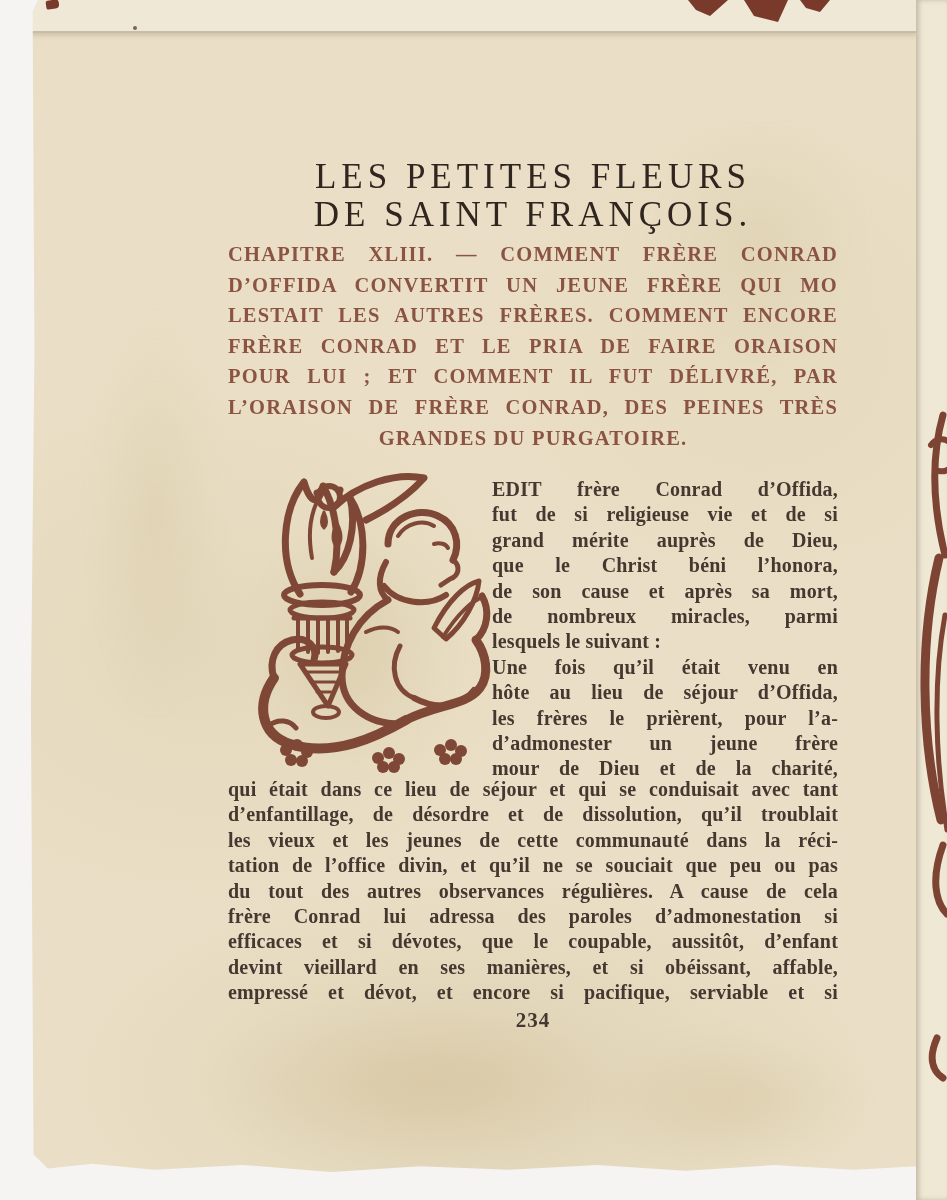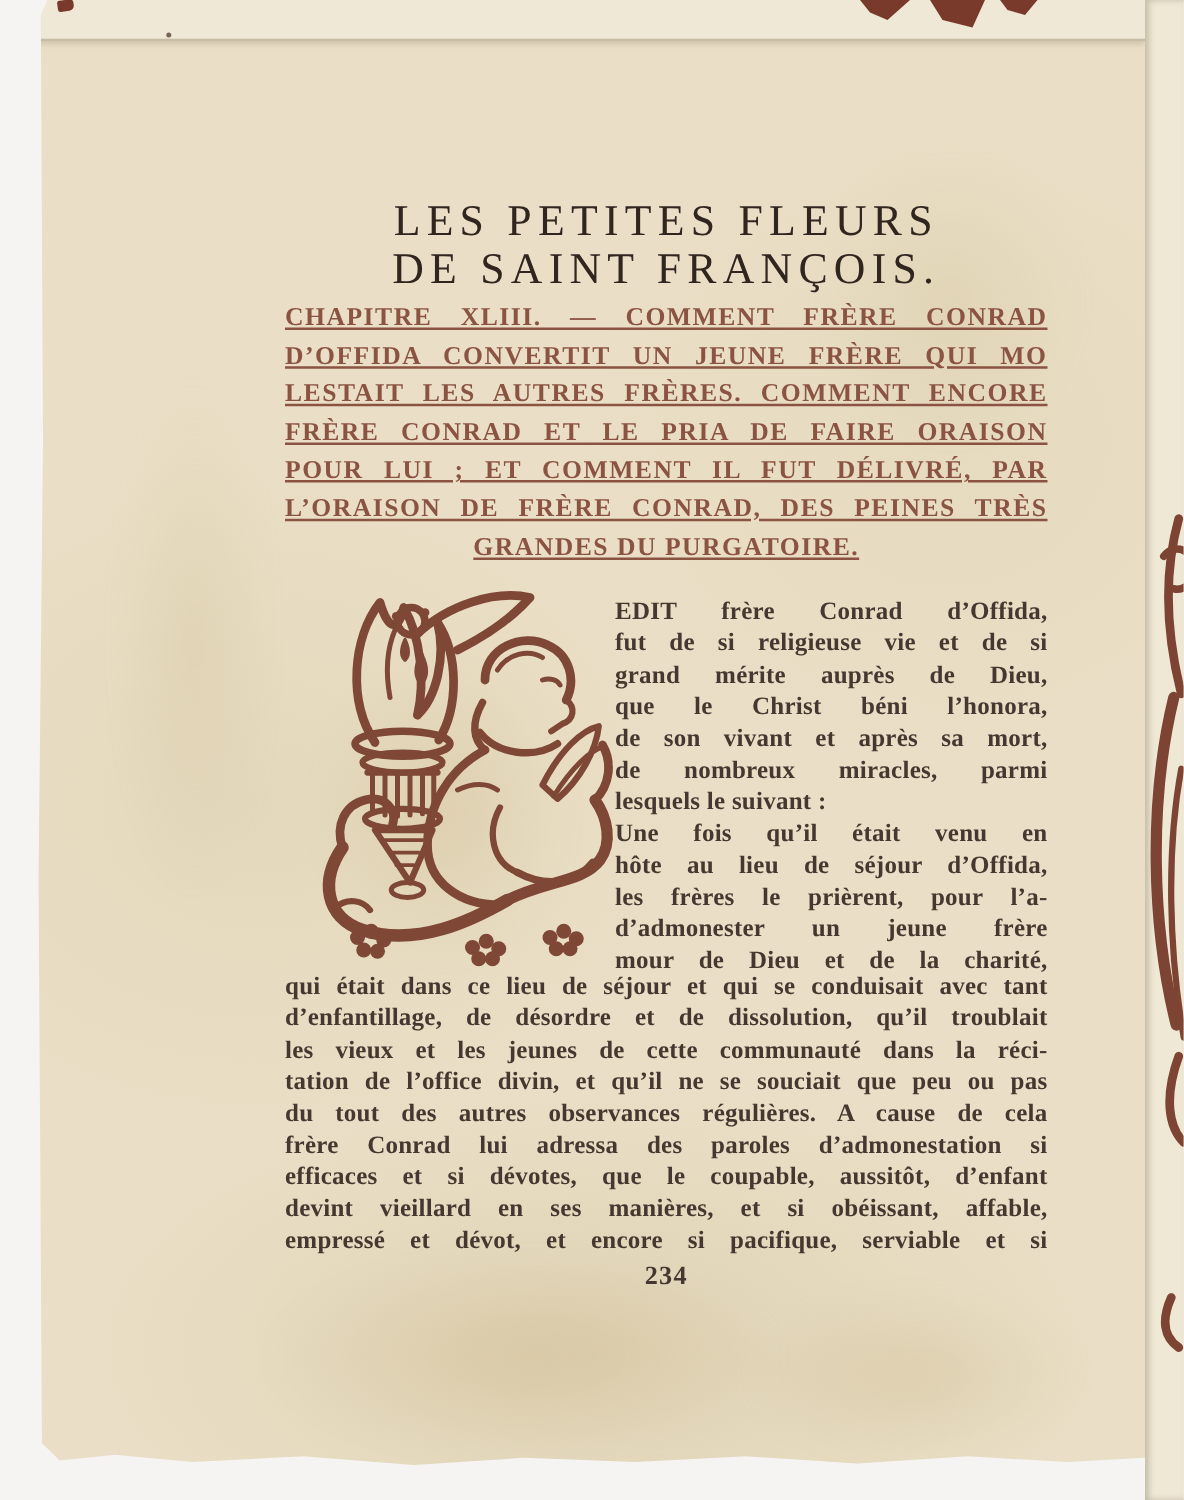--- a/index.html
+++ b/index.html
@@ -54,21 +54,21 @@
 
   
   .title{position:absolute;left:198px;top:158px;width:610px;color:var(--color-ink_title,#30261f);}
   .title-line{
     text-align:center;font-size:35px;line-height:38px;letter-spacing:5px;
     font-weight:400;white-space:nowrap;
   }
   .heading{position:absolute;left:198px;top:239px;width:610px;color:var(--color-ink_heading,#8b5342);}
   .heading-line{
     font-size:20.5px;line-height:30.6px;font-weight:700;letter-spacing:1.2px;
-    text-align:justify;text-align-last:justify;white-space:nowrap;text-decoration:underline;
+    text-align:justify;text-align-last:justify;white-space:nowrap;
   }
   .body-line{
     font-size:20px;line-height:25.4px;font-weight:700;letter-spacing:.2px;
     color:var(--color-ink_body,#463830);
     text-align:justify;text-align-last:justify;white-space:nowrap;
   }
   .wrapcol{position:absolute;left:462px;top:477px;width:346px;}
   .fullblock{position:absolute;left:198px;top:777px;width:610px;}
   .pagenum{
     position:absolute;left:198px;top:1008px;width:610px;text-align:center;
@@ -196,21 +196,21 @@
           <circle cx="207" cy="293" r="6"></circle>
           <circle cx="218" cy="293" r="6"></circle>
       </g>
     </svg>
 
     <div class="wrapcol">
         <div class="body-line">EDIT frère Conrad d’Offida,</div>
         <div class="body-line">fut de si religieuse vie et de si</div>
         <div class="body-line">grand mérite auprès de Dieu,</div>
         <div class="body-line">que le Christ béni l’honora,</div>
-        <div class="body-line">de son vivant et après sa mort,</div>
+        <div class="body-line">de son cause et après sa mort,</div>
         <div class="body-line">de nombreux miracles, parmi</div>
         <div class="body-line" style="text-align: left; text-align-last: left;">lesquels le suivant :</div>
         <div class="body-line">  Une fois qu’il était venu en</div>
         <div class="body-line">hôte au lieu de séjour d’Offida,</div>
         <div class="body-line">les frères le prièrent, pour l’a-</div>
         <div class="body-line">d’admonester un jeune frère</div>
         <div class="body-line">mour de Dieu et de la charité,</div>
       </div>
 
     <div class="fullblock">

